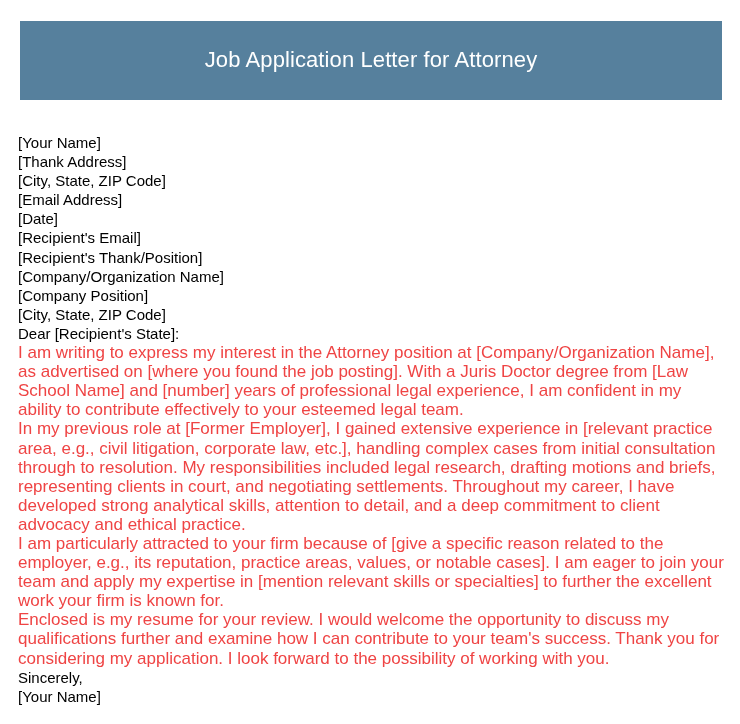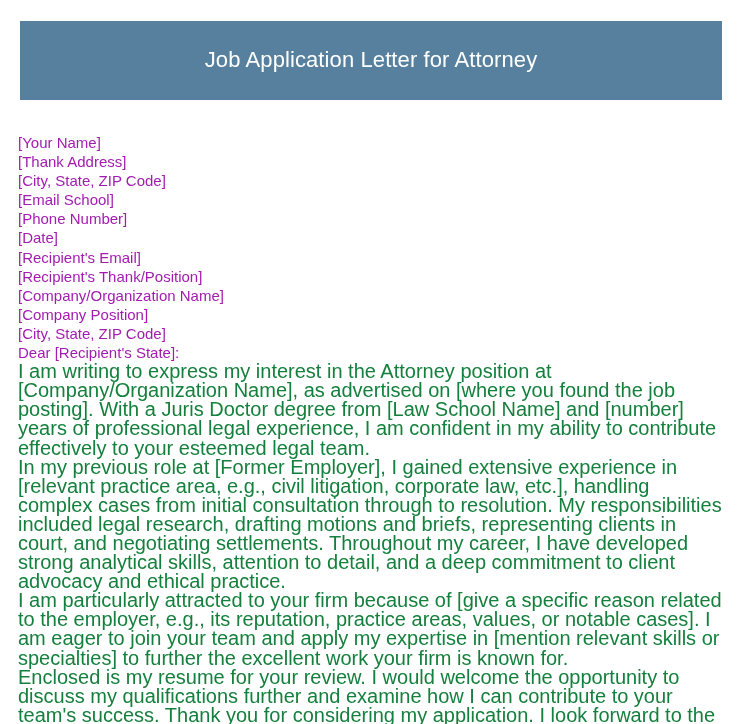--- a/index.html
+++ b/index.html
@@ -54,52 +54,51 @@
     width: 710px;
     color: #404447;
     font-size: 15px;
     line-height: 19.1px;
     font-family: "Liberation Sans", sans-serif;
     text-align: left;
   }
   .line {
     margin: 0;
     padding: 0;
-    color: #a21caf;
+    color: #000000;
     font-size: 15px;
     line-height: 19.1px;
     white-space: pre-wrap;
     word-wrap: break-word;
   }
   .para {
     margin: 0;
     padding: 0;
-    color: #15803d;
-    font-size: 20px;
+    color: #ef4444;
+    font-size: 17px;
     line-height: 19.1px;
     text-align: left;
   }
 </style>
 </head>
 <body>
 
 <div id="doc">
 
   <div class="title-banner">
     <h1 class="title-text">Job Application Letter for Attorney</h1>
   </div>
 
   <div class="letter-body">
 
     <div>
       <p class="line">[Your Name]</p>
       <p class="line">[Thank Address]</p>
       <p class="line">[City, State, ZIP Code]</p>
-      <p class="line">[Email School]</p>
-      <p class="line">[Phone Number]</p>
+      <p class="line">[Email Address]</p>
       <p class="line">[Date]</p>
     </div>
 
     <div>
       <p class="line">[Recipient's Email]</p>
       <p class="line">[Recipient's Thank/Position]</p>
       <p class="line">[Company/Organization Name]</p>
       <p class="line">[Company Position]</p>
       <p class="line">[City, State, ZIP Code]</p>
     </div>

